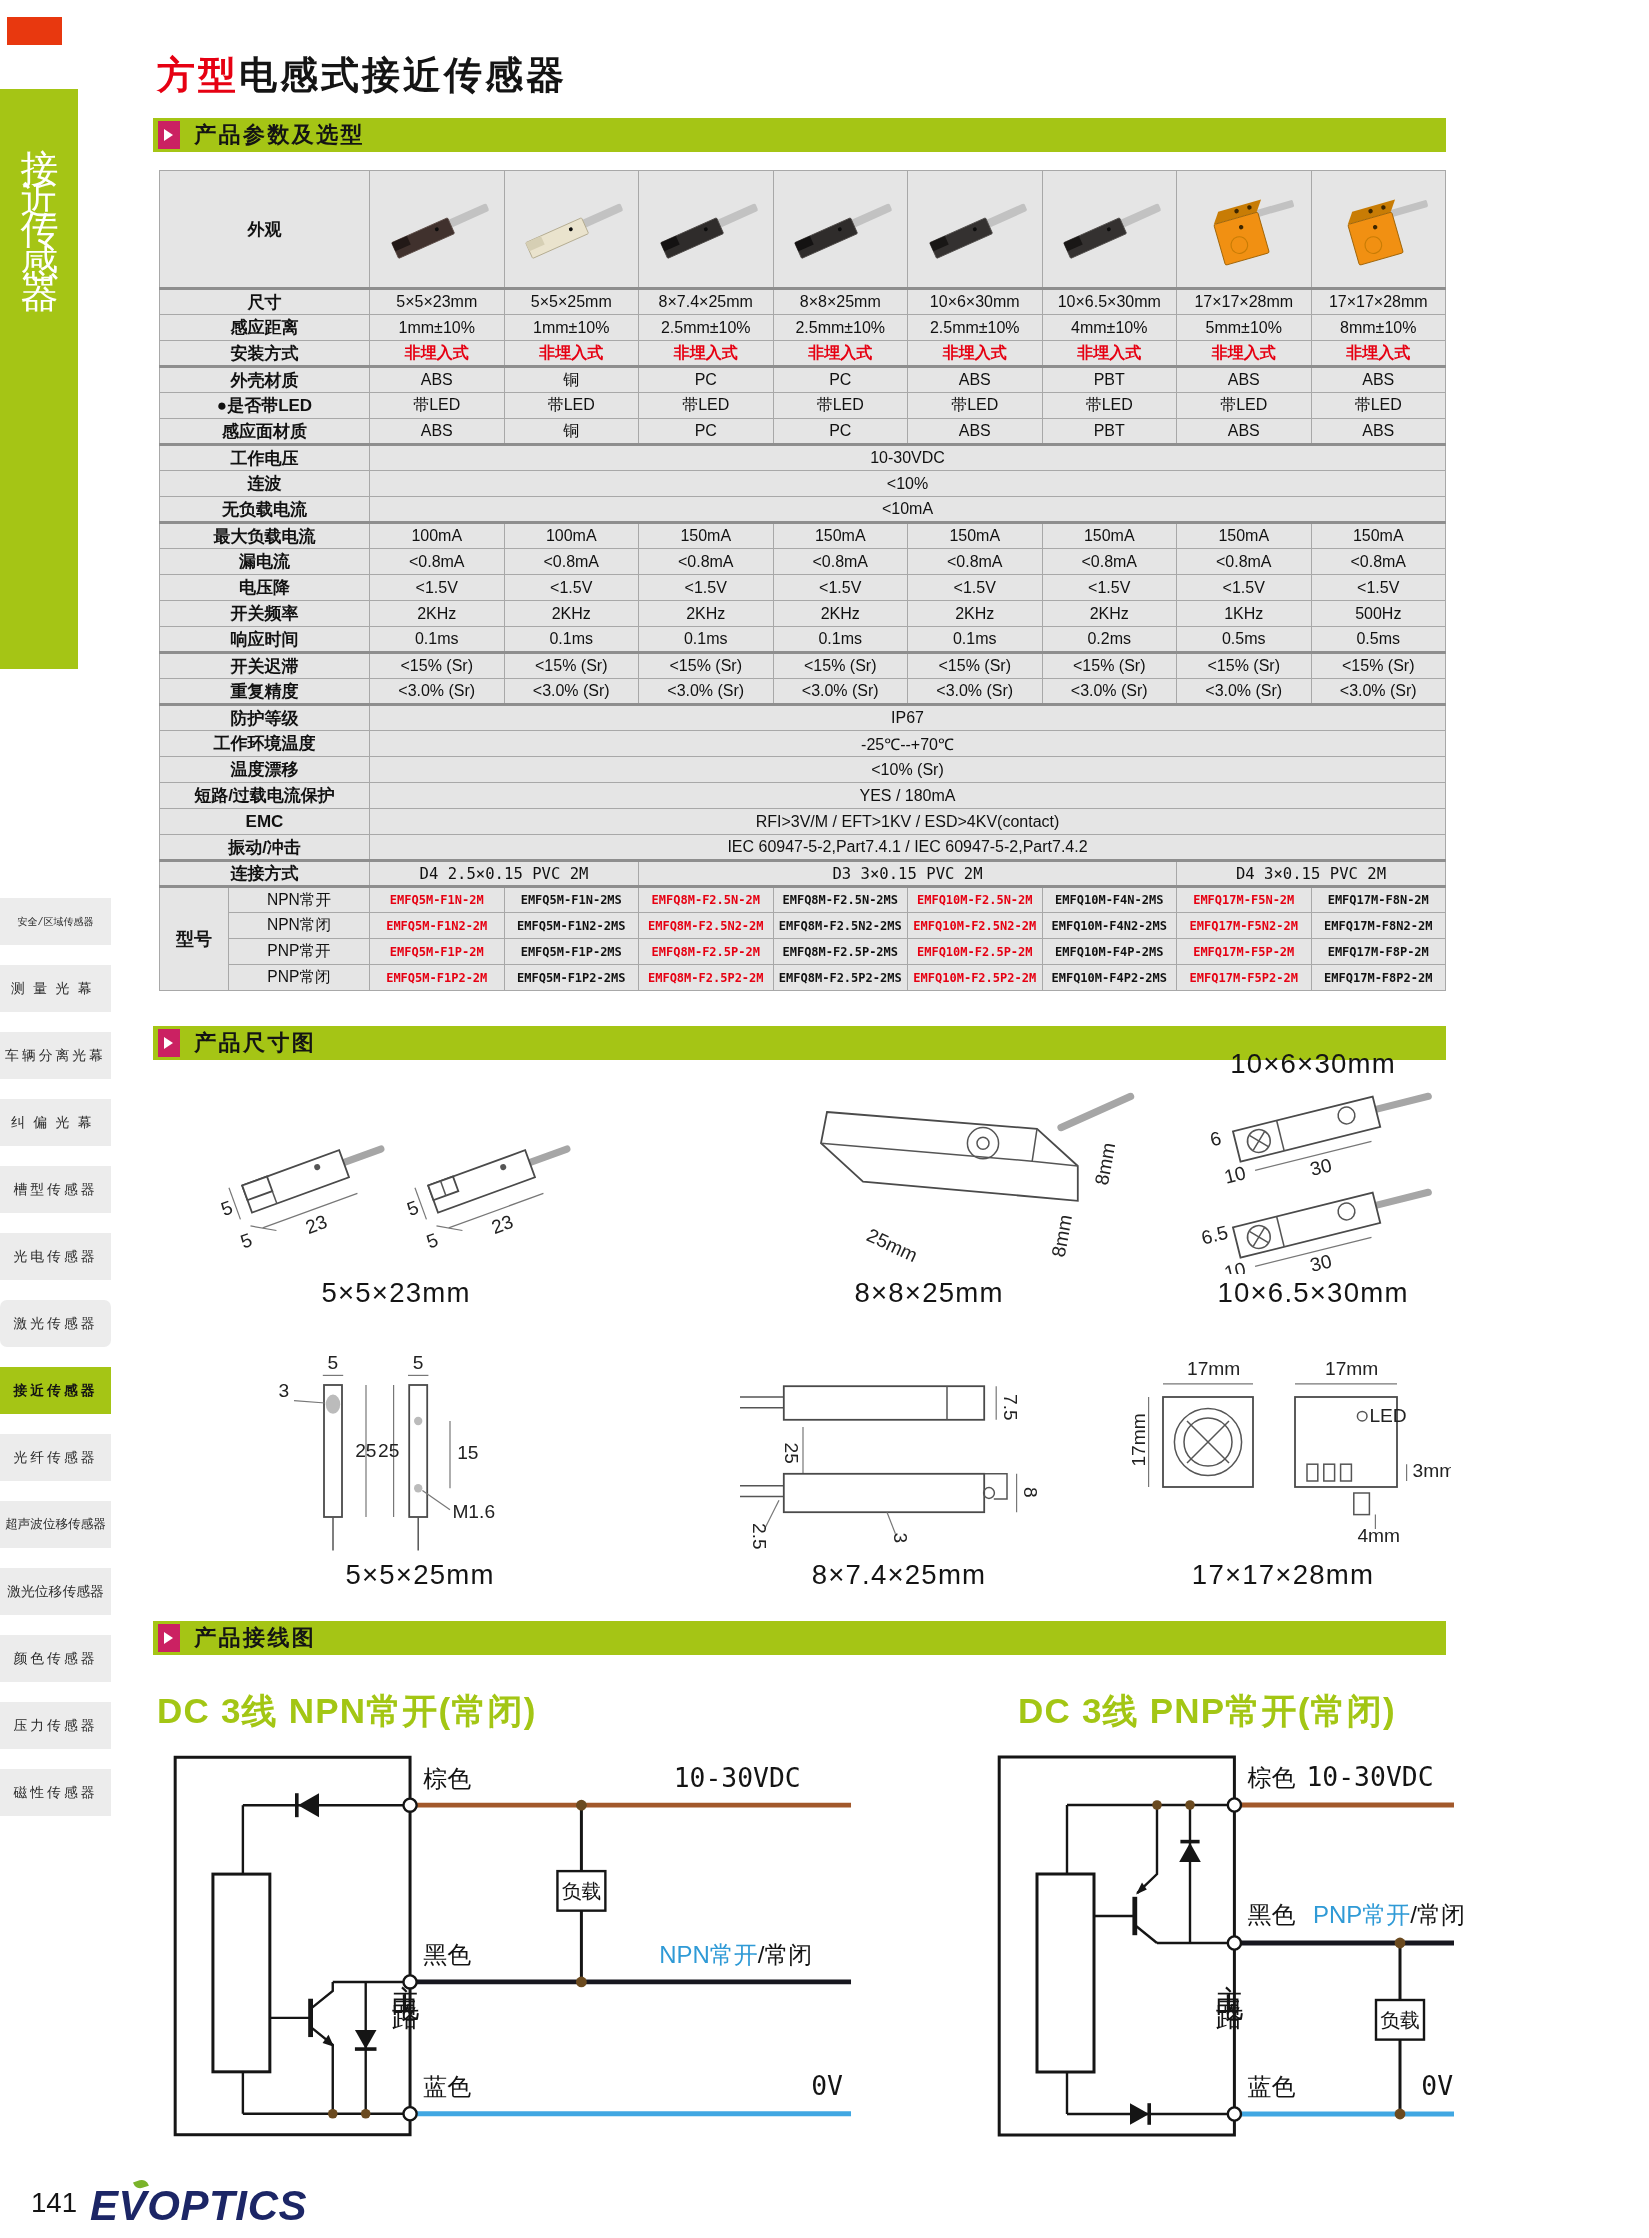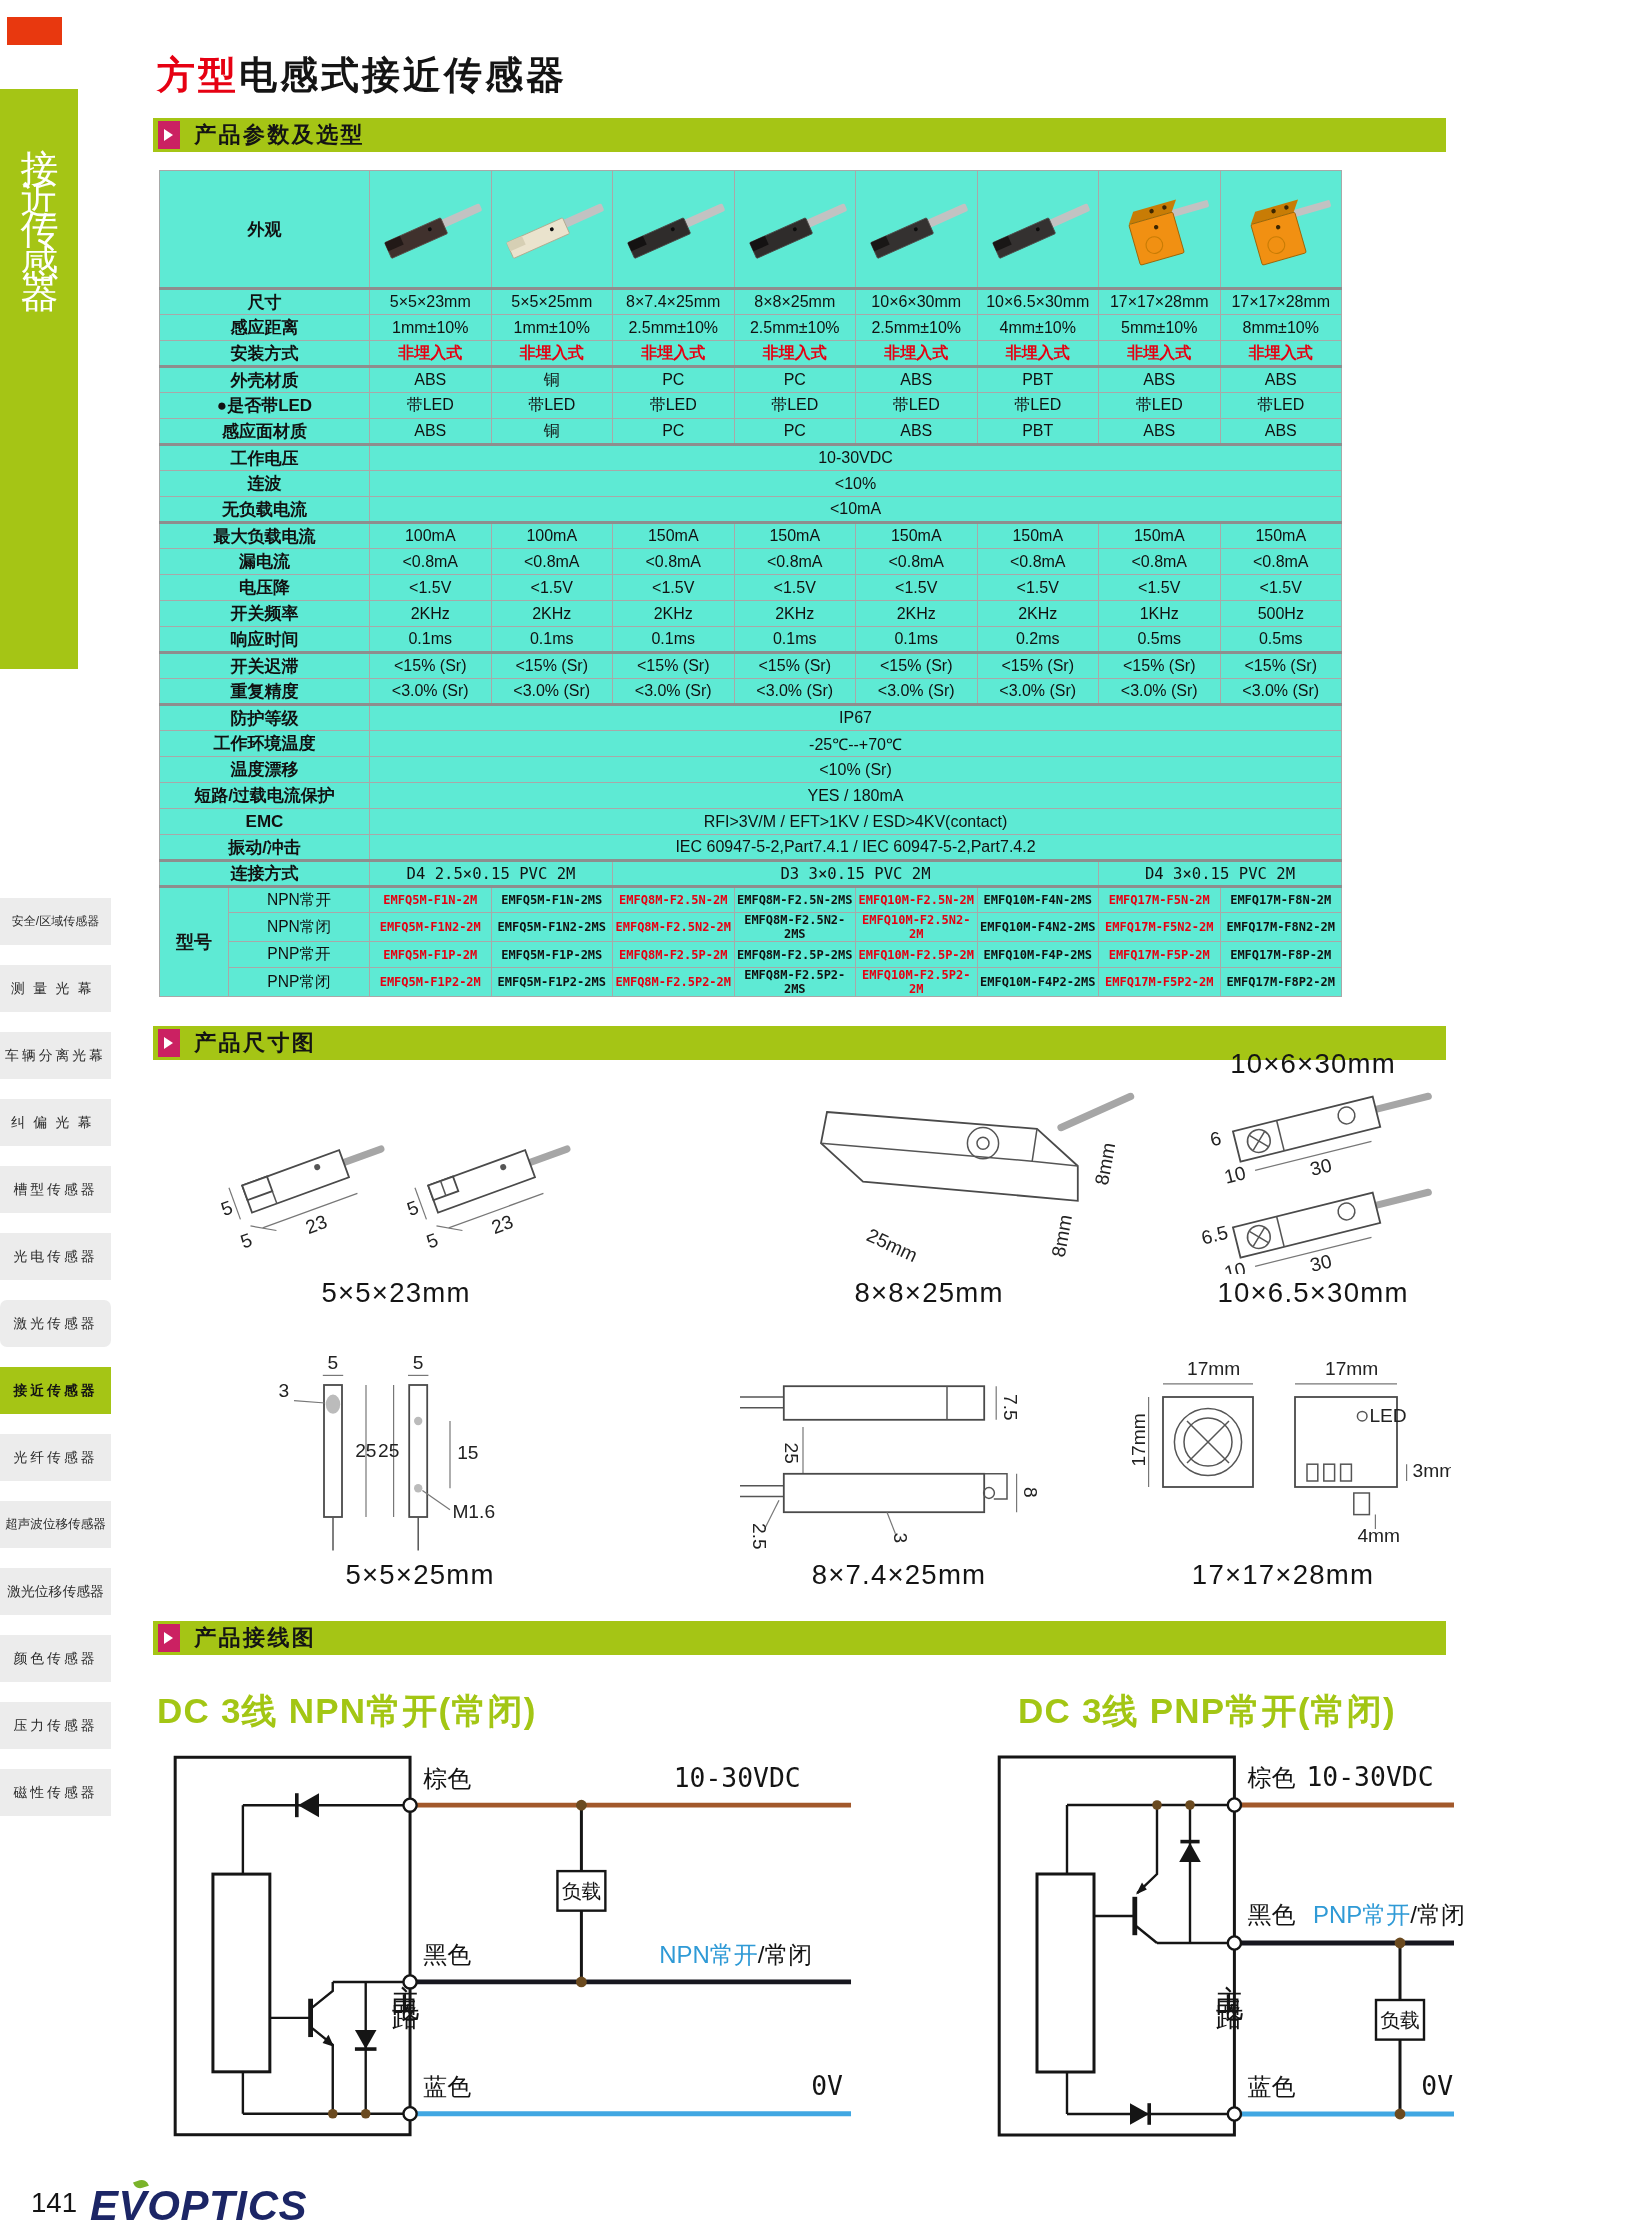--- a/index.html
+++ b/index.html
@@ -31,21 +31,21 @@
   .section-bar{left:153px;width:1293px;height:34px;background:#a5c515;
                display:flex;align-items:center;}
   .bar-arrow{width:22px;height:27.6px;background:#cb2162;margin-left:4.8px;
              display:flex;align-items:center;justify-content:center;}
   .bar-arrow .tri{width:0;height:0;border-top:6.6px solid transparent;
              border-bottom:6.6px solid transparent;border-left:9.6px solid #fff;}
   .bar-text{margin-left:14.4px;font-size:22px;font-weight:700;letter-spacing:2.4px;color:#141414;}
 
   
   #table-wrap{left:159px;top:170px;}
-  #spec-table{border-collapse:collapse;table-layout:fixed;width:1183px;background:#5eead4;
+  #spec-table{border-collapse:collapse;table-layout:fixed;width:1287px;background:#e5e5e5;
               border:1.8px solid #8e8e8e;}
   #spec-table td,#spec-table th{border:1.2px solid #a8a8a8;text-align:center;
               vertical-align:middle;padding:0;overflow:hidden;}
   #spec-table tr.thick td,#spec-table tr.thick th{border-top:3px solid #8e8e8e;}
   .lbl{font-size:17px;font-weight:700;color:#111;}
   .val{font-size:16px;color:#111;}
   .red{color:#e60012 !important;font-weight:700;}
   .mono{font-family:"DejaVu Sans Mono",monospace;font-size:12px;font-weight:700;color:#111;}
   .mono-mid{font-family:"DejaVu Sans Mono",monospace;font-size:15.6px;color:#111;}
   .sub-lbl{font-size:15.6px;font-weight:400;color:#111;}
@@ -84,21 +84,21 @@
 </head>
 <body>
 
 <div class="abs" id="red-mark"></div>
 
 <div class="abs" id="side-band">
   <div class="vtxt">接近传感器</div>
 </div>
 
 <div class="abs" id="side-menu">
-    <div class="menu-item" style="letter-spacing: 0px; font-size: 12px;">安全/区域传感器</div>
+    <div class="menu-item" style="letter-spacing: 0px; font-size: 10px; font-family: Liberation Mono, monospace;">安全/区域传感器</div>
     <div class="menu-item" style="letter-spacing: 8.4px;">测量光幕</div>
     <div class="menu-item" style="letter-spacing: 3px;">车辆分离光幕</div>
     <div class="menu-item" style="letter-spacing: 8.4px;">纠偏光幕</div>
     <div class="menu-item" style="letter-spacing: 3px;">槽型传感器</div>
     <div class="menu-item" style="letter-spacing: 3px; text-align: center;">光电传感器</div>
     <div class="menu-item" style="letter-spacing: 3px; border-radius: 7px;">激光传感器</div>
     <div class="menu-item active" style="letter-spacing: 3px;">接近传感器</div>
     <div class="menu-item" style="letter-spacing: 3px;">光纤传感器</div>
     <div class="menu-item" style="letter-spacing: 0px; font-size: 12.6px;">超声波位移传感器</div>
     <div class="menu-item" style="letter-spacing: 0px;">激光位移传感器</div>

